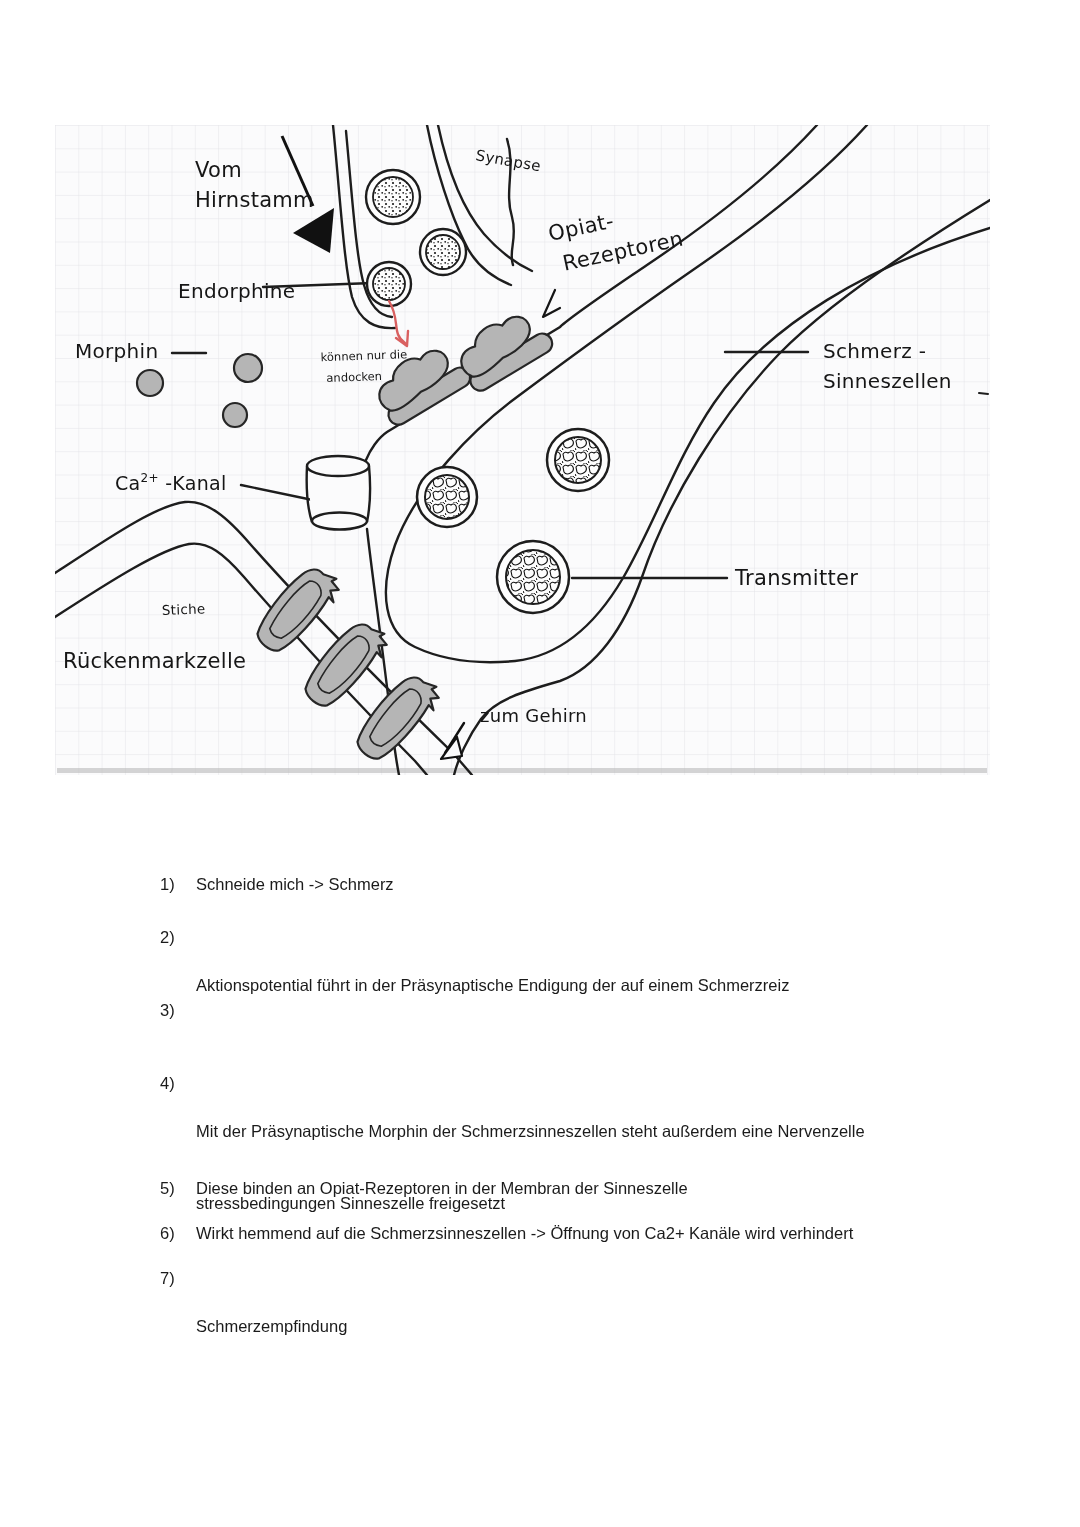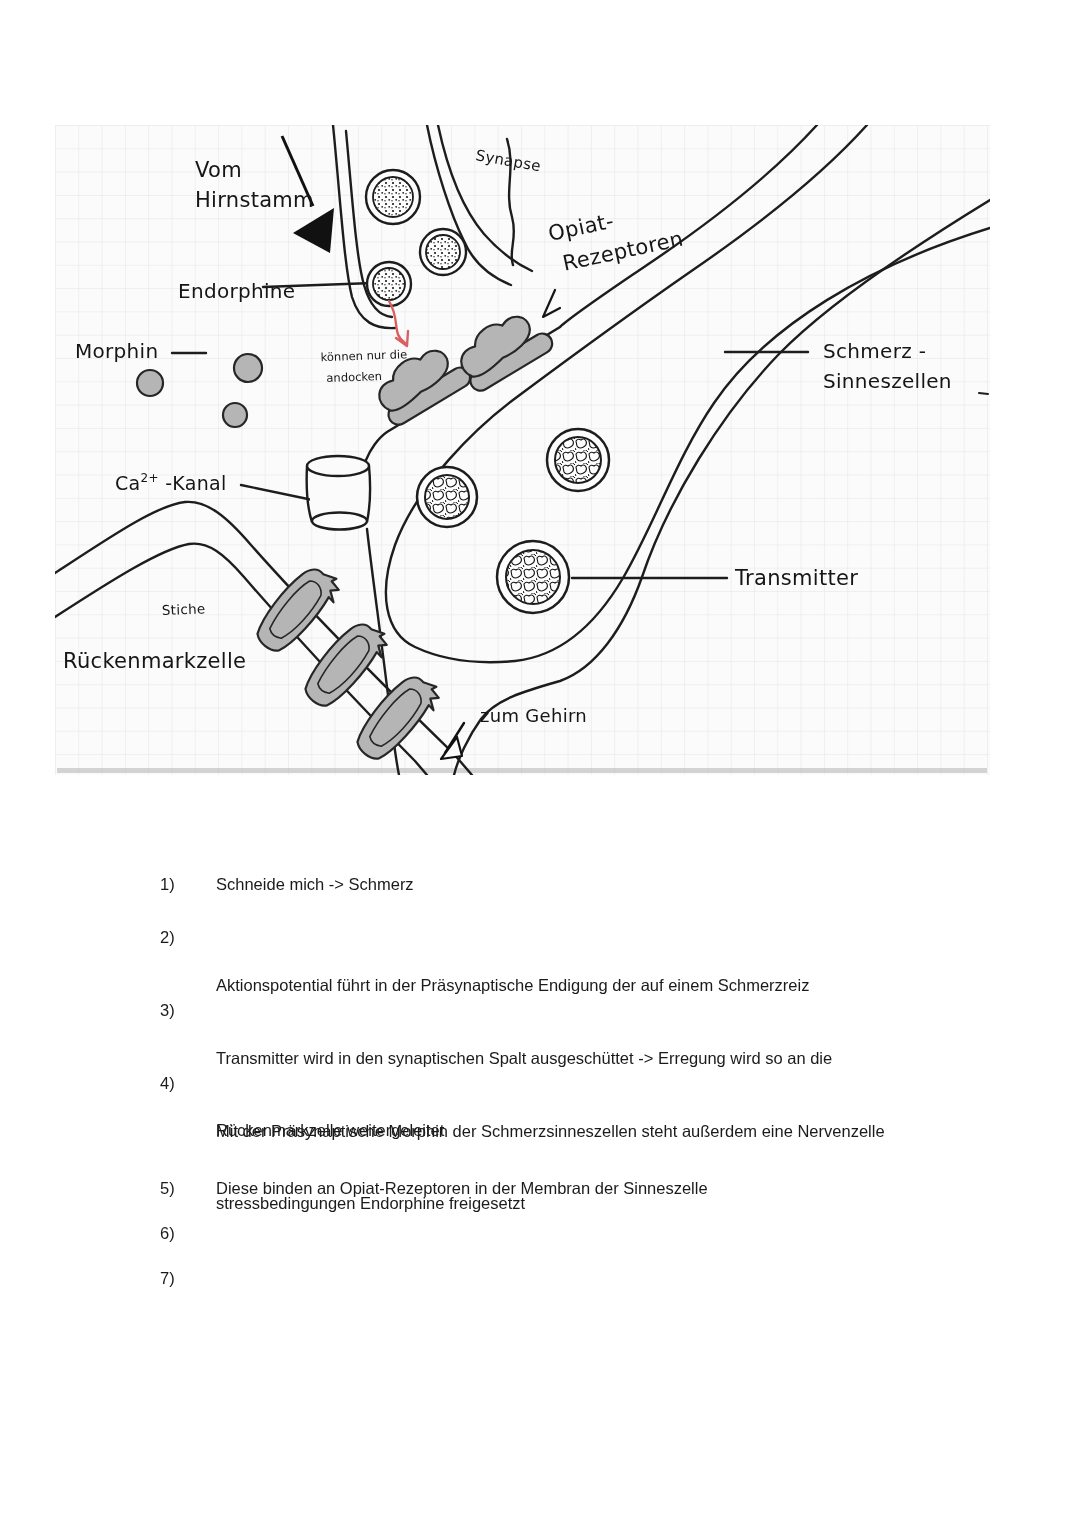--- a/index.html
+++ b/index.html
@@ -4,21 +4,21 @@
 <style>
   html,body{margin:0;padding:0;background:#ffffff;}
   .page{position:relative;width:1080px;height:1527px;background:#ffffff;overflow:hidden;
         font-family:"Liberation Sans",sans-serif;}
   .diagram-wrap{position:absolute;left:55px;top:125px;width:935px;height:650px;}
   svg text{font-family:"DejaVu Sans",sans-serif;fill:#161616;}
   .hand{letter-spacing:.3px;}
   .list-block{position:absolute;left:0;top:0;width:1080px;}
   .list-item{position:absolute;display:flex;font-size:16.5px;line-height:24px;color:#1b1b1b;}
   .list-item .num{width:36px;flex:none;margin-left:160px;}
-  .list-item .txt{width:780px;white-space:pre-wrap;margin-left:20px;}
+  .list-item .txt{width:780px;white-space:pre-wrap;}
 </style>
 </head>
 <body>
 
 <div class="page">
 
   <div class="diagram-wrap">
   <svg width="935" height="650" viewBox="0 0 935 650" xmlns="http://www.w3.org/2000/svg">
     <defs>
       <pattern id="grid" width="23.3" height="23.3" patternUnits="userSpaceOnUse">
@@ -184,39 +184,37 @@
       <div class="txt"><div>Schneide mich -&gt; Schmerz</div></div>
     </div>
     <div class="list-item" style="top:925px">
       <span class="num">2)</span>
       <div class="txt">
         <div>Aktionspotential führt in der Präsynaptische Endigung der auf einem Schmerzreiz</div>
       </div>
     </div>
     <div class="list-item" style="top:998px">
       <span class="num">3)</span>
-      <div class="txt">
-        <div>Transmitter wird in den synaptischen Spalt ausgeschüttet -&gt; Erregung wird so an die</div>
-        <div>Rückenmarkzelle weitergeleitet</div>
-      </div>
     </div>
     <div class="list-item" style="top:1071px">
       <span class="num">4)</span>
       <div class="txt">
         <div>Mit der Präsynaptische Morphin der Schmerzsinneszellen steht außerdem eine Nervenzelle</div>
-        <div>stressbedingungen Endorphine freigesetzt</div>
+        <div>stressbedingungen Sinneszelle freigesetzt</div>
       </div>
     </div>
     <div class="list-item" style="top:1176px">
       <span class="num">5)</span>
       <div class="txt"><div>Diese binden an Opiat-Rezeptoren in der Membran der Sinneszelle</div></div>
     </div>
     <div class="list-item" style="top:1221px">
       <span class="num">6)</span>
+      <div class="txt"><div>Wirkt hemmend auf die Schmerzsinneszellen -&gt; Öffnung von Ca2+ Kanäle wird verhindert</div></div>
     </div>
     <div class="list-item" style="top:1266px">
       <span class="num">7)</span>
       <div class="txt">
+        <div>Schmerzempfindung</div>
       </div>
     </div>
   </div>
 
 </div>
 
 </body></html>

